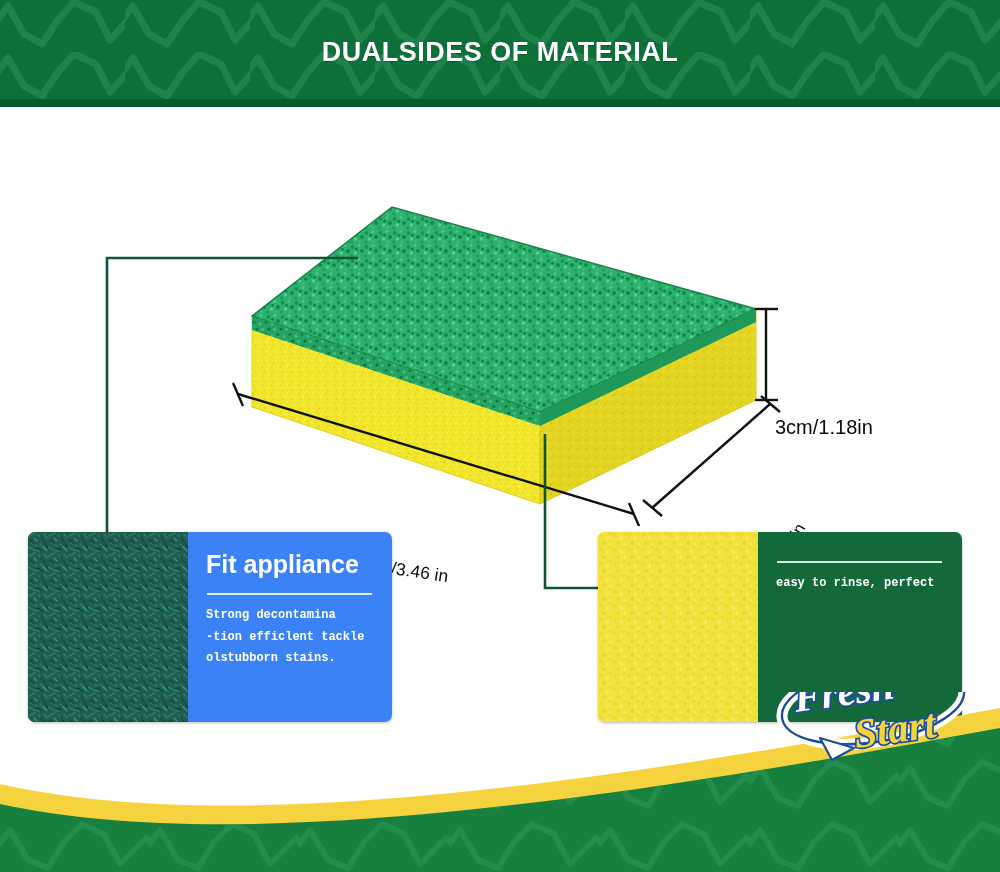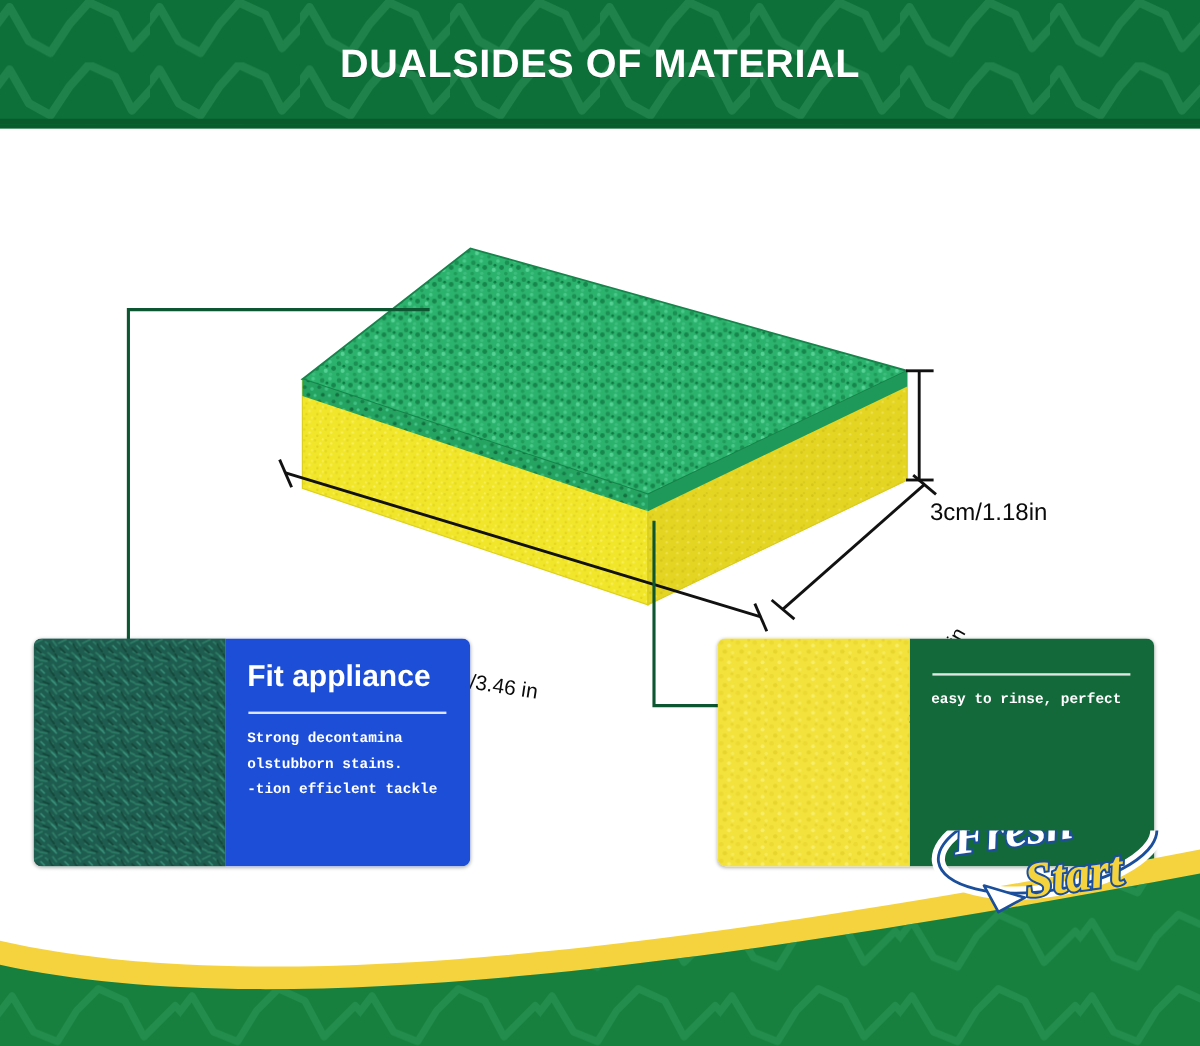--- a/index.html
+++ b/index.html
@@ -17,21 +17,21 @@
     background:#0c7038;overflow:hidden;
     border-bottom:3px solid #0a5c2e;
   }
   #header-pattern{position:absolute;left:0;top:0;width:1000px;height:104px;opacity:1;}
   #header-title{
     position:absolute;left:0;top:0;width:1000px;height:104px;
     display:flex;flex-direction:column;align-items:center;justify-content:center;
     z-index:3;
   }
   .hline{
-    color:#ffffff;font-weight:bold;font-size:33px;letter-spacing:.5px;
+    color:#ffffff;font-weight:bold;font-size:27px;letter-spacing:.5px;
     line-height:37px;text-align:left;white-space:nowrap;
     font-family:"Liberation Sans", sans-serif;
     text-shadow:0 1px 0 rgba(0,0,0,.18);
   }
 
   
   #sponge-figure{position:absolute;left:0;top:104px;width:1000px;height:430px;}
   #sponge-svg{position:absolute;left:0;top:0;}
 
   .dim-label{
@@ -48,21 +48,21 @@
     border-radius:7px;overflow:hidden;display:flex;
     box-shadow:0 1px 3px rgba(0,0,0,.28);
   }
   #card-left{left:28px;}
   #card-right{left:598px;}
   .card-swatch{width:160px;height:100%;position:relative;flex:0 0 160px;}
   #swatch-left{background:#1d5c4e;}
   #swatch-right{background:#f3e13c;}
   .swatch-tex{position:absolute;inset:0;}
   .card-body{
-    flex:1;background:#1d4ed8;color:#fff;
+    flex:1;background:#3b82f6;color:#fff;
     padding:18px 16px 10px 18px;box-sizing:border-box;
     display:flex;flex-direction:column;
   }
   #card-right .card-body{background:#14693b;}
   .card-title{
     font-size:25px;font-weight:bold;line-height:29px;
     font-family:"Liberation Sans", sans-serif;letter-spacing:0px;
   }
   #card-right .card-title{font-size:24px;line-height:28px;}
   .card-rule{
@@ -193,22 +193,22 @@
           </pattern>
         </defs>
         <rect width="160" height="190" fill="url(#fiberTex)"></rect>
       </svg>
     </div>
     <div class="card-body">
       <div class="card-title">Fit appliance</div>
       <hr class="card-rule">
       <div class="card-text">
         <div>Strong decontamina</div>
+        <div>-tion efficlent tackle</div>
         <div>olstubborn stains.</div>
-        <div>-tion efficlent tackle</div>
       </div>
     </div>
   </div>
 
   <div class="card" id="card-right">
     <div class="card-swatch" id="swatch-right">
       <svg class="swatch-tex" viewBox="0 0 160 190" preserveAspectRatio="none" aria-hidden="true">
         <defs>
           <pattern id="foamTex" x="0" y="0" width="14" height="14" patternUnits="userSpaceOnUse">
             <rect width="14" height="14" fill="#f3e13c"></rect>

